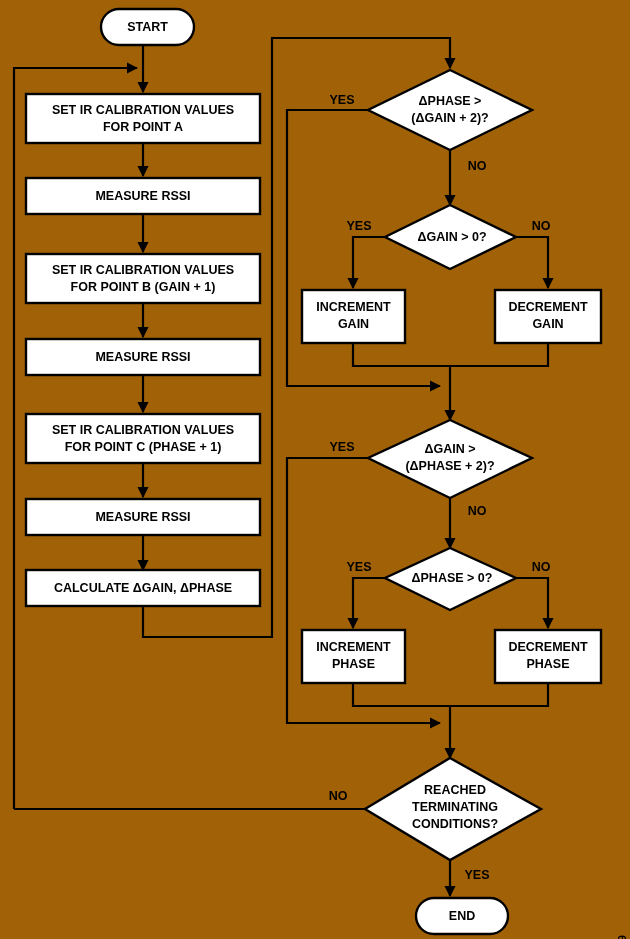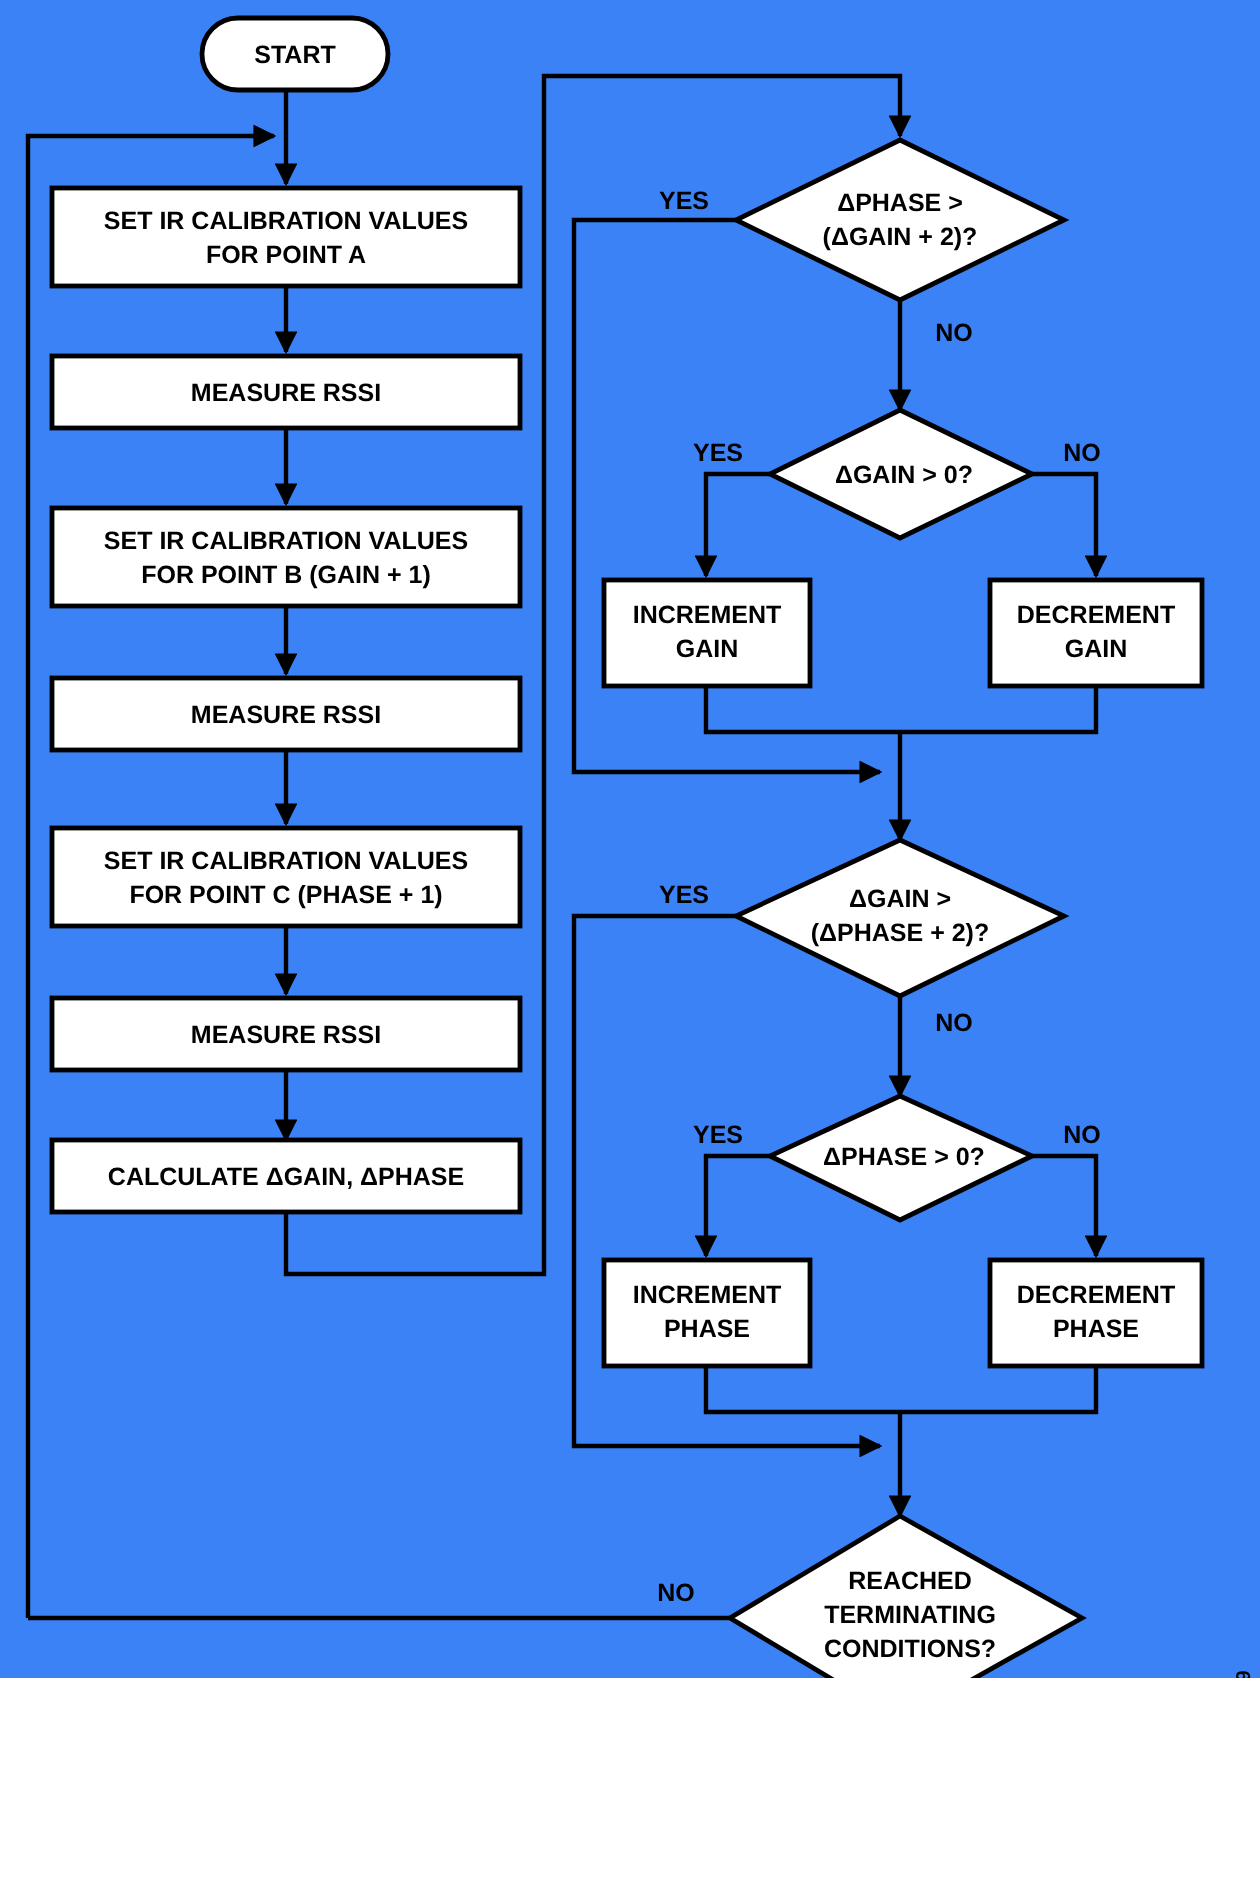--- a/index.html
+++ b/index.html
@@ -3,22 +3,22 @@
 <meta charset="utf-8">
 <style>
   html, body {
     margin: 0;
     padding: 0;
     background: #ffffff;
   }
   #figure {
     position: relative;
     width: 630px;
-    height: 839px;
-    background: #3b82f6;
+    height: 939px;
+    background: #a16207;
     font-family: "Liberation Sans", sans-serif;
     overflow: hidden;
   }
   svg#flow {
     position: absolute;
     left: 0;
     top: 0;
     width: 630px;
     height: 939px;
   }

